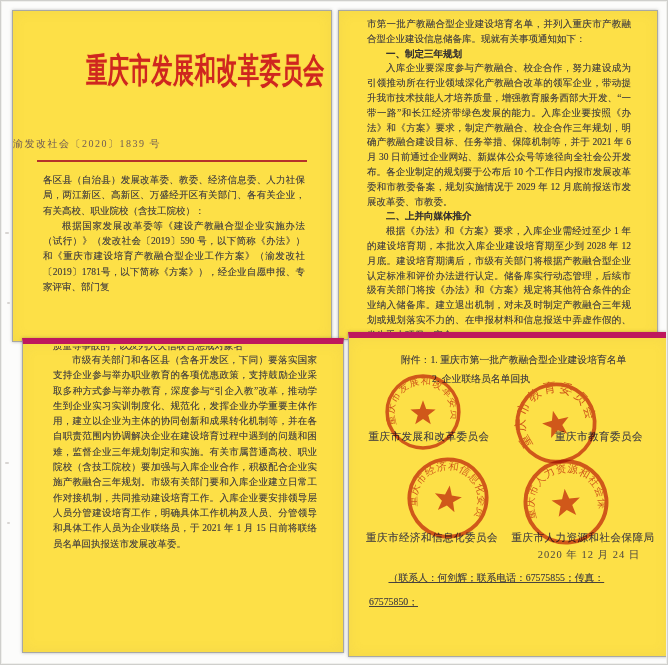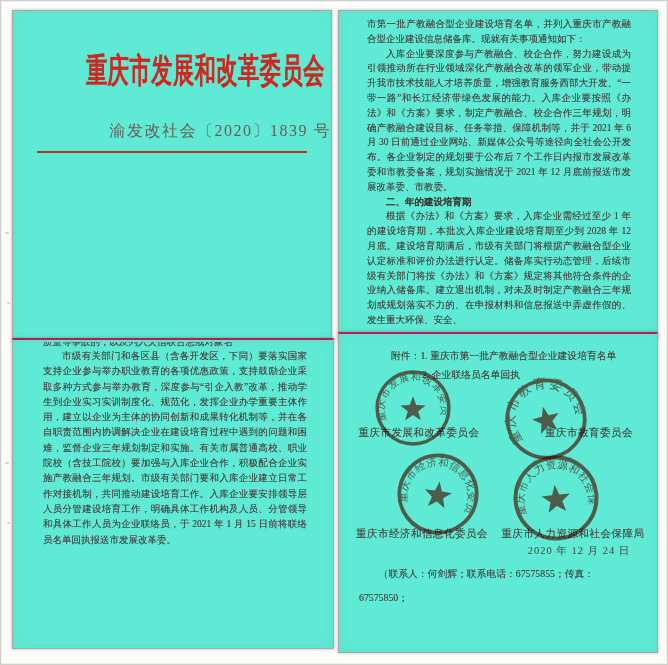--- a/index.html
+++ b/index.html
@@ -5,42 +5,42 @@
   html,body{margin:0;padding:0;}
   body{
     width:668px;height:665px;position:relative;overflow:hidden;
     background:#fcfcfb;
     font-family:"Liberation Serif","DejaVu Serif",serif;
   }
   .frame{position:absolute;inset:0;border:1px solid #cfcfcc;pointer-events:none;z-index:50;}
   .frame2{position:absolute;inset:1px;border:1px solid #efefec;pointer-events:none;z-index:50;}
 
   .card{
-    position:absolute;background:#5eead4;
+    position:absolute;background:#fde047;
     border:1px solid #a8a8a4;
     box-shadow:0 0 3px rgba(60,60,55,.35), inset 0 0 14px rgba(120,110,100,.07);
     overflow:hidden;
   }
-  .card.lower{border-top:2px solid #be185d;}
+  .card.lower{border-top:6px solid #be185d;margin-left:10px;}
 
   .body-text{
     font-size:9.5px;line-height:15.3px;color:#47423f;
     text-align:justify;text-shadow:0 0 .6px rgba(71,66,63,.55);
   }
   .indent{text-indent:2em;}
   .hd{font-weight:bold;color:#38332f;}
 
   
   .agency{
     text-align:center;margin-top:40px;height:44px;white-space:nowrap;
     color:#cf261f;font-weight:900;font-size:34px;line-height:40px;
   }
   .agency span{display:inline-block;transform:scaleX(.62);transform-origin:50% 50%;letter-spacing:1px;text-shadow:0 0 1px rgba(207,38,31,.65);}
   .docnum{
-    text-align:right;margin-top:26px;font-size:16px;letter-spacing:1.5px;color:#6e5a55;
+    text-align:left;margin-top:42px;font-size:10px;letter-spacing:1.5px;color:#6e5a55;
   }
   .redrule{height:2px;background:#b5322a;margin:9px 24px 0 24px;}
   .doc-title{
     text-align:center;margin-top:13px;font-size:13.5px;line-height:21px;
     font-weight:bold;color:#c22a20;text-shadow:0 0 .6px rgba(194,42,32,.6);
   }
   .p1-body{margin:11px 26px 0 30px;}
 
   
   .p2-body{margin:6px 26px 0 28px;line-height:14.8px;}
@@ -70,27 +70,32 @@
 <div class="artifact" style="left:7px;top:302px;width:3px;height:2px;"></div>
 <div class="artifact" style="left:5px;top:462px;width:4px;height:2px;"></div>
 <div class="artifact" style="left:7px;top:522px;width:3px;height:2px;"></div>
 
 <div class="card" style="left:12px;top:10px;width:318px;height:330px;">
   <div class="agency">
     <span>重庆市发展和改革委员会</span>
   </div>
   <div class="docnum">渝发改社会〔2020〕1839 号</div>
   <div class="redrule"></div>
+  <div class="body-text p1-body">
+    <div>各区县（自治县）发展改革委、教委、经济信息委、人力社保局，两江新区、高新区、万盛经开区有关部门、各有关企业，有关高校、职业院校（含技工院校）：</div>
+    <div class="indent">根据国家发展改革委等《建设产教融合型企业实施办法（试行）》（发改社会〔2019〕590 号，以下简称《办法》）和《重庆市建设培育产教融合型企业工作方案》（渝发改社〔2019〕1781号，以下简称《方案》），经企业自愿申报、专家评审、部门复</div>
+  </div>
 </div>
 
 <div class="card" style="left:338px;top:10px;width:318px;height:328px;">
   <div class="body-text p2-body">
     <div>市第一批产教融合型企业建设培育名单，并列入重庆市产教融合型企业建设信息储备库。现就有关事项通知如下：</div>
-    <div class="indent">入库企业要深度参与产教融合、校企合作，努力建设成为引领推动所在行业领域深化产教融合改革的领军企业，带动提升我市技术技能人才培养质量，增强教育服务西部大开发、“一带一路”和长江经济带绿色发展的能力。入库企业要按照《办法》和《方案》要求，制定产教融合、校企合作三年规划，明确产教融合建设目标、任务举措、保障机制等，并于 2021 年 6 月 30 日前通过企业网站、新媒体公众号等途径向全社会公开发布。各企业制定的规划要于公布后 7 个工作日内报市发展改革委和市教委备案，规划实施情况于 2021 年 12 月底前报送市发展改革委、市教委。</div>
-    <div class="indent hd">二、年的建设培育期</div>
+    <div class="indent hd">一、制定三年规划</div>
+    <div class="indent">入库企业要深度参与产教融合、校企合作，努力建设成为引领推动所在行业领域深化产教融合改革的领军企业，带动提升我市技术技能人才培养质量，增强教育服务西部大开发、“一带一路”和长江经济带绿色发展的能力。入库企业要按照《办法》和《方案》要求，制定产教融合、校企合作三年规划，明确产教融合建设目标、任务举措、保障机制等，并于 2021 年 6 月 30 日前通过企业网站、新媒体公众号等途径向全社会公开发布。各企业制定的规划要于公布后 10 个工作日内报市发展改革委和市教委备案，规划实施情况于 2029 年 12 月底前报送市发展改革委、市教委。</div>
+    <div class="indent hd">二、上并向媒体推介</div>
     <div class="indent">根据《办法》和《方案》要求，入库企业需经过至少 1 年的建设培育期，本批次入库企业建设培育期至少到 2028 年 12 月底。建设培育期满后，市级有关部门将根据产教融合型企业认定标准和评价办法进行认定。储备库实行动态管理，后续市级有关部门将按《办法》和《方案》规定将其他符合条件的企业纳入储备库。建立退出机制，对未及时制定产教融合三年规划或规划落实不力的、在申报材料和信息报送中弄虚作假的、发生重大环保、安全、</div>
   </div>
 </div>
 
 <div class="card lower" style="left:12px;top:338px;width:320px;height:308px;">
   <div class="body-text p1b-body" style="margin-top:2px;">
     <div class="cutline">
       <span>质量等事故的，以及列入失信联合惩戒对象名</span>
     </div>
     <div class="indent">市级有关部门和各区县（含各开发区，下同）要落实国家支持企业参与举办职业教育的各项优惠政策，支持鼓励企业采取多种方式参与举办教育，深度参与“引企入教”改革，推动学生到企业实习实训制度化、规范化，发挥企业办学重要主体作用，建立以企业为主体的协同创新和成果转化机制等，并在各自职责范围内协调解决企业在建设培育过程中遇到的问题和困难，监督企业三年规划制定和实施。有关市属普通高校、职业院校（含技工院校）要加强与入库企业合作，积极配合企业实施产教融合三年规划。市级有关部门要和入库企业建立日常工作对接机制，共同推动建设培育工作。入库企业要安排领导层人员分管建设培育工作，明确具体工作机构及人员、分管领导和具体工作人员为企业联络员，于 2021 年 1 月 15 日前将联络员名单回执报送市发展改革委。</div>
@@ -135,19 +140,19 @@
   </div>
   <div class="seal" style="left:173px;top:120px;width:88px;height:88px;transform:rotate(-6deg);">
     <svg width="88" height="88" viewBox="0 0 100 100">
       <circle cx="50" cy="50" r="46" fill="none" stroke="#c84237" stroke-width="4.5"></circle>
       <polygon points="50,35 54.1,46.3 66.2,46.7 56.7,54.2 60,65.8 50,59 40,65.8 43.3,54.2 33.8,46.7 45.9,46.3" fill="#c84237"></polygon>
       <path id="arc4" d="M 15,65 A 37,37 0 1 1 85,65" fill="none"></path>
       <text font-size="12" fill="#c84237" letter-spacing="0.5"><textPath href="#arc4">重庆市人力资源和社会保障局</textPath></text>
     </svg>
   </div>
 
-  <div class="contact" style="top:228px;">
+  <div class="contact" style="top:228px;text-decoration:underline;">
     <div class="c1">（联系人：何剑辉；联系电话：67575855；传真：67575850；</div>
   </div>
 </div>
 
 <div class="frame"></div>
 <div class="frame2"></div>
 
 </body></html>

